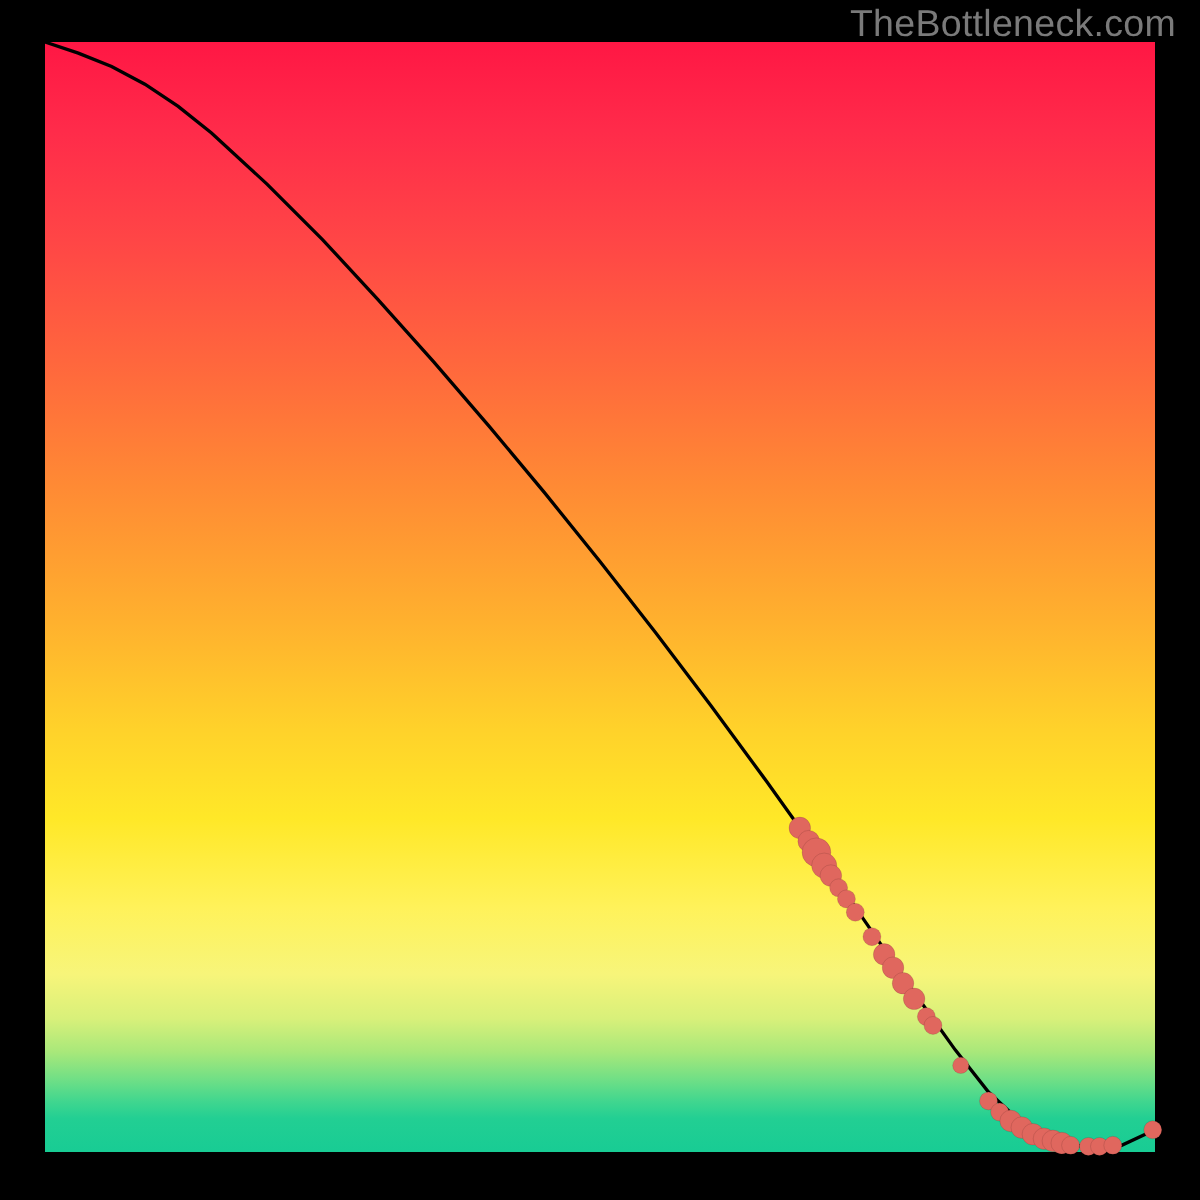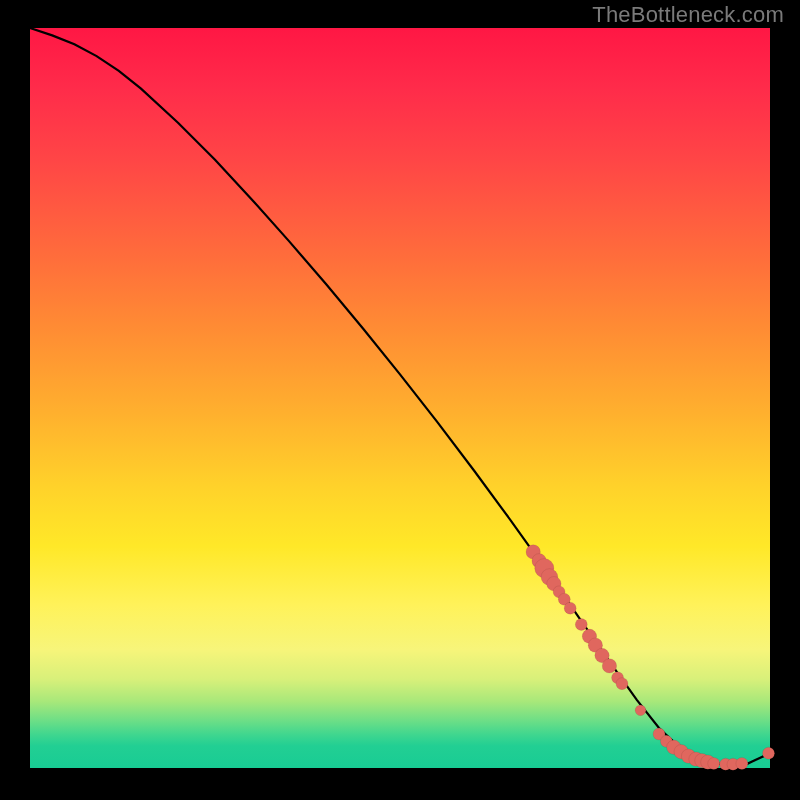--- a/index.html
+++ b/index.html
@@ -15,21 +15,21 @@
     position: relative;
     width: 800px;
     height: 800px;
     background: #000;
   }
   .watermark {
     position: absolute;
     top: 2px;
     right: 16px;
     color: #7a7a7a;
-    font-size: 22px;
+    font-size: 25px;
     font-weight: 500;
     letter-spacing: 0.2px;
     user-select: none;
   }
   .plot {
     position: absolute;
     left: 30px;
     top: 28px;
     width: 740px;
     height: 740px;

